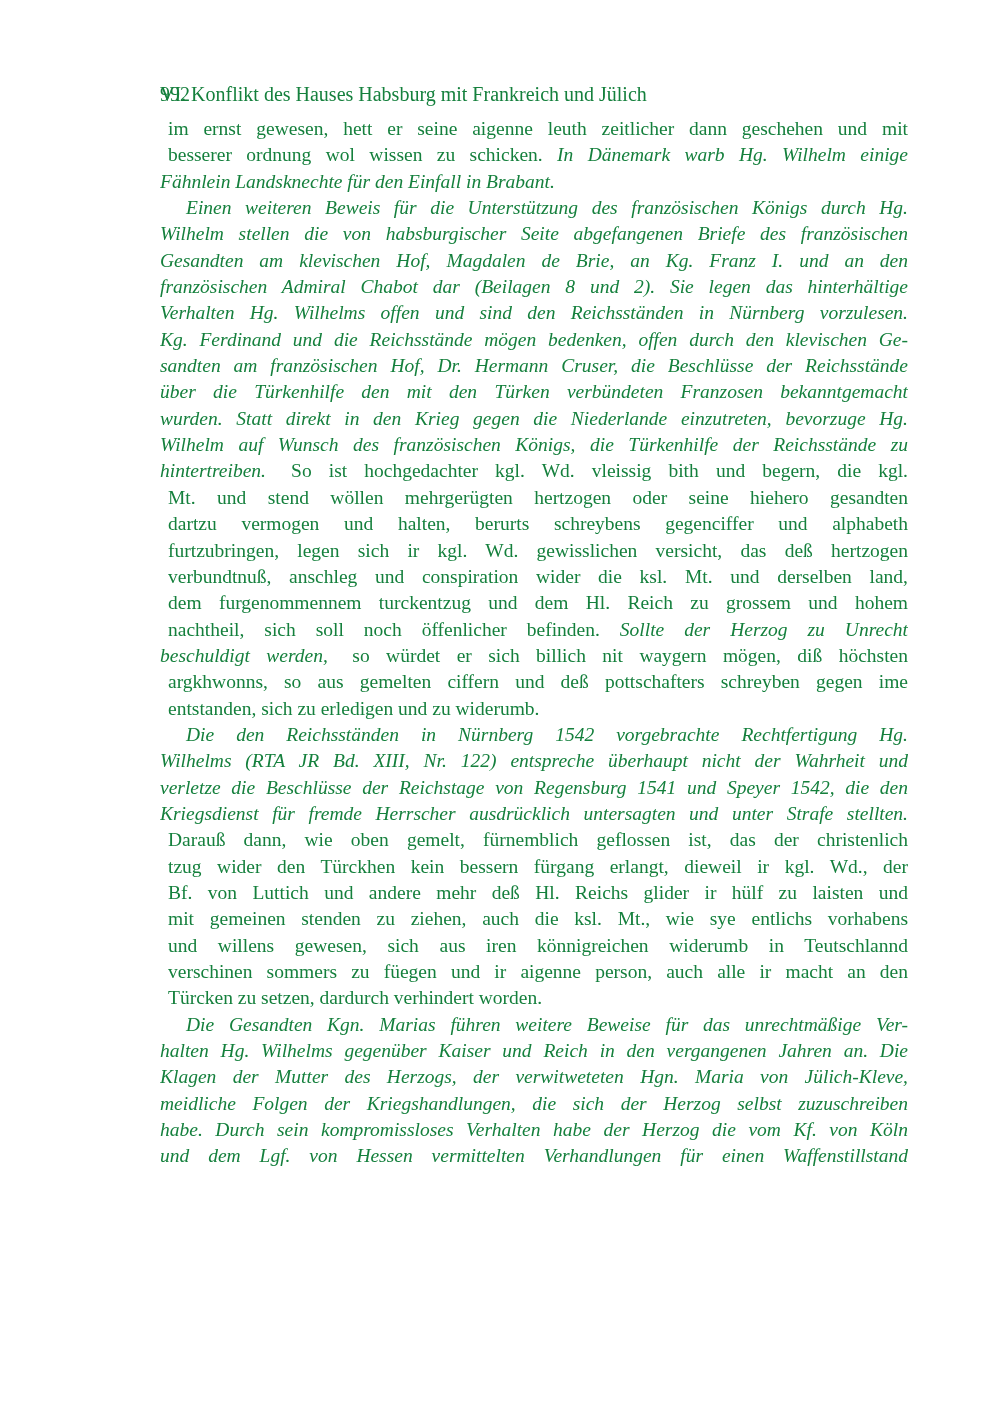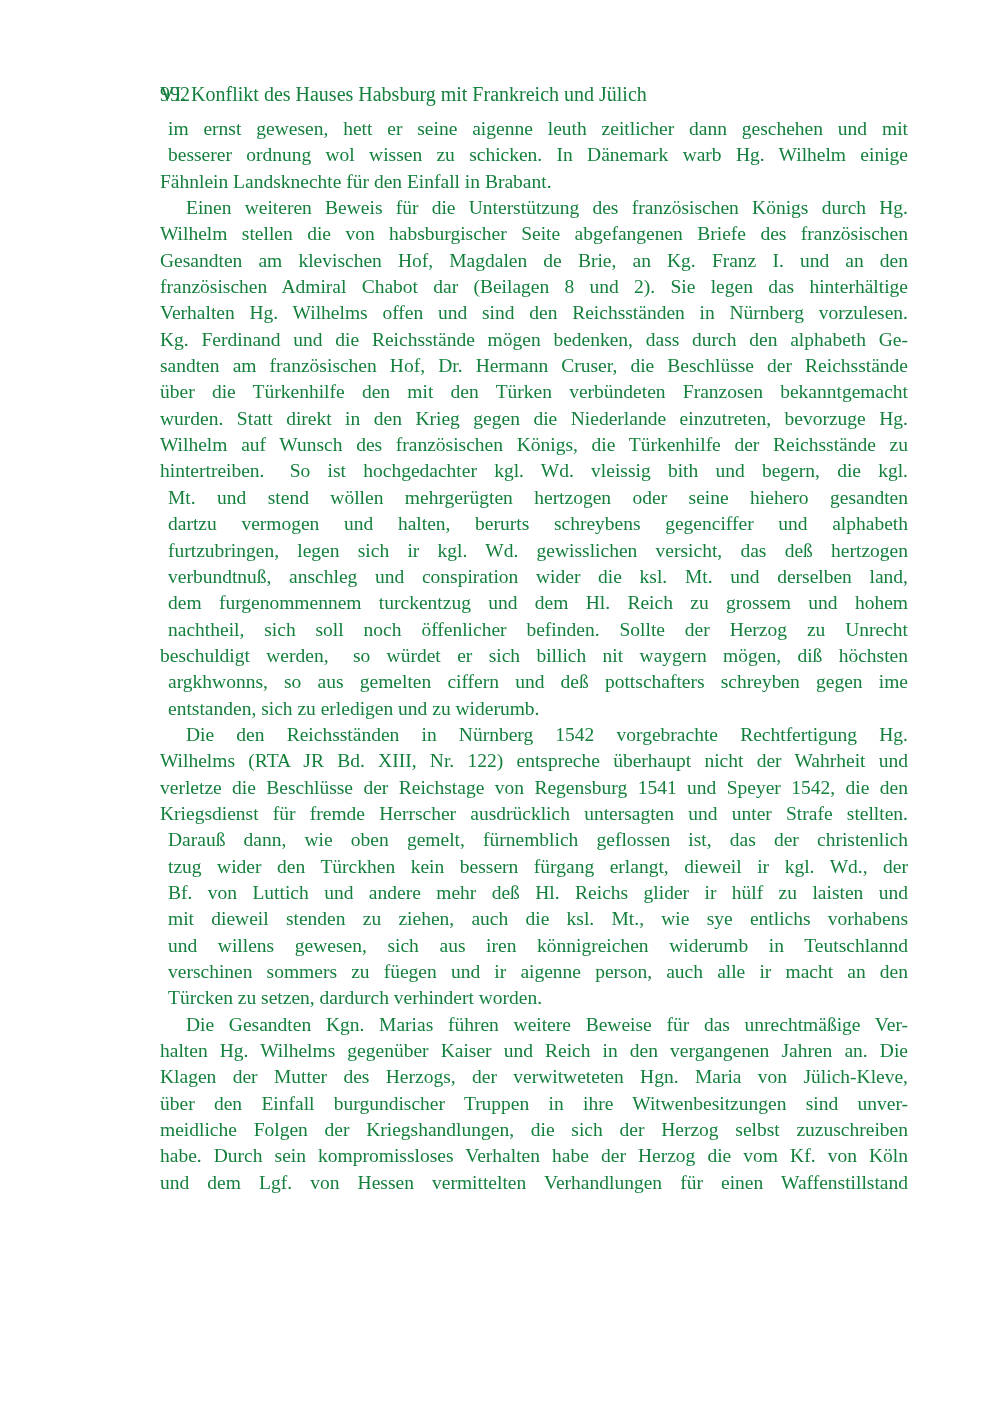--- a/index.html
+++ b/index.html
@@ -49,41 +49,41 @@
     text-align-last: justify;
     text-justify: inter-word;
     white-space: normal;
   }
   .line.short {
     text-align-last: left;
   }
   .line.indent {
     text-indent: 26px;
   }
-  .it { }
+  .it { font-style: italic; }
   .ro { font-style: normal; margin-left: 8px; }
 </style>
 </head>
 <body>
 
 <div class="page">
   <div class="runhead">
     <span class="pagenum">992</span>
     <span class="runtitle">VI. Konflikt des Hauses Habsburg mit Frankreich und Jülich</span>
   </div>
   <main class="textblock" id="text-block">
       <div class="line"><span class="ro">im ernst gewesen, hett er seine aigenne leuth zeitlicher dann geschehen und mit</span></div>
       <div class="line"><span class="ro">besserer ordnung wol wissen zu schicken. </span><span class="it">In Dänemark warb Hg. Wilhelm einige</span></div>
       <div class="line short"><span class="it">Fähnlein Landsknechte für den Einfall in Brabant.</span></div>
       <div class="line indent"><span class="it">Einen weiteren Beweis für die Unterstützung des französischen Königs durch Hg.</span></div>
       <div class="line"><span class="it">Wilhelm stellen die von habsburgischer Seite abgefangenen Briefe des französischen</span></div>
       <div class="line"><span class="it">Gesandten am klevischen Hof, Magdalen de Brie, an Kg. Franz I. und an den</span></div>
       <div class="line"><span class="it">französischen Admiral Chabot dar (Beilagen 8 und 2). Sie legen das hinterhältige</span></div>
       <div class="line"><span class="it">Verhalten Hg. Wilhelms offen und sind den Reichsständen in Nürnberg vorzulesen.</span></div>
-      <div class="line"><span class="it">Kg. Ferdinand und die Reichsstände mögen bedenken, dass durch den alphabeth Ge-</span></div>
+      <div class="line"><span class="it">Kg. Ferdinand und die Reichsstände mögen bedenken, offen durch den klevischen Ge-</span></div>
       <div class="line"><span class="it">sandten am französischen Hof, Dr. Hermann Cruser, die Beschlüsse der Reichsstände</span></div>
       <div class="line"><span class="it">über die Türkenhilfe den mit den Türken verbündeten Franzosen bekanntgemacht</span></div>
       <div class="line"><span class="it">wurden. Statt direkt in den Krieg gegen die Niederlande einzutreten, bevorzuge Hg.</span></div>
       <div class="line"><span class="it">Wilhelm auf Wunsch des französischen Königs, die Türkenhilfe der Reichsstände zu</span></div>
       <div class="line"><span class="it">hintertreiben. </span><span class="ro">So ist hochgedachter kgl. Wd. vleissig bith und begern, die kgl.</span></div>
       <div class="line"><span class="ro">Mt. und stend wöllen mehrgerügten hertzogen oder seine hiehero gesandten</span></div>
       <div class="line"><span class="ro">dartzu vermogen und halten, berurts schreybens gegenciffer und alphabeth</span></div>
       <div class="line"><span class="ro">furtzubringen, legen sich ir kgl. Wd. gewisslichen versicht, das deß hertzogen</span></div>
       <div class="line"><span class="ro">verbundtnuß, anschleg und conspiration wider die ksl. Mt. und derselben land,</span></div>
       <div class="line"><span class="ro">dem furgenommennem turckentzug und dem Hl. Reich zu grossem und hohem</span></div>
@@ -91,25 +91,24 @@
       <div class="line"><span class="it">beschuldigt werden, </span><span class="ro">so würdet er sich billich nit waygern mögen, diß höchsten</span></div>
       <div class="line"><span class="ro">argkhwonns, so aus gemelten ciffern und deß pottschafters schreyben gegen ime</span></div>
       <div class="line short"><span class="ro">entstanden, sich zu erledigen und zu widerumb.</span></div>
       <div class="line indent"><span class="it">Die den Reichsständen in Nürnberg 1542 vorgebrachte Rechtfertigung Hg.</span></div>
       <div class="line"><span class="it">Wilhelms (RTA JR Bd. XIII, Nr. 122) entspreche überhaupt nicht der Wahrheit und</span></div>
       <div class="line"><span class="it">verletze die Beschlüsse der Reichstage von Regensburg 1541 und Speyer 1542, die den</span></div>
       <div class="line"><span class="it">Kriegsdienst für fremde Herrscher ausdrücklich untersagten und unter Strafe stellten.</span></div>
       <div class="line"><span class="ro">Darauß dann, wie oben gemelt, fürnemblich geflossen ist, das der christenlich</span></div>
       <div class="line"><span class="ro">tzug wider den Türckhen kein bessern fürgang erlangt, dieweil ir kgl. Wd., der</span></div>
       <div class="line"><span class="ro">Bf. von Luttich und andere mehr deß Hl. Reichs glider ir hülf zu laisten und</span></div>
-      <div class="line"><span class="ro">mit dieweil stenden zu ziehen, auch die ksl. Mt., wie sye entlichs vorhabens</span></div>
+      <div class="line"><span class="ro">mit gemeinen stenden zu ziehen, auch die ksl. Mt., wie sye entlichs vorhabens</span></div>
       <div class="line"><span class="ro">und willens gewesen, sich aus iren könnigreichen widerumb in Teutschlannd</span></div>
       <div class="line"><span class="ro">verschinen sommers zu füegen und ir aigenne person, auch alle ir macht an den</span></div>
       <div class="line short"><span class="ro">Türcken zu setzen, dardurch verhindert worden.</span></div>
       <div class="line indent"><span class="it">Die Gesandten Kgn. Marias führen weitere Beweise für das unrechtmäßige Ver-</span></div>
       <div class="line"><span class="it">halten Hg. Wilhelms gegenüber Kaiser und Reich in den vergangenen Jahren an. Die</span></div>
       <div class="line"><span class="it">Klagen der Mutter des Herzogs, der verwitweteten Hgn. Maria von Jülich-Kleve,</span></div>
-      <div class="line"><span class="it">über den Einfall burgundischer Truppen in ihre Witwenbesitzungen sind unver-</span></div>
       <div class="line"><span class="it">meidliche Folgen der Kriegshandlungen, die sich der Herzog selbst zuzuschreiben</span></div>
       <div class="line"><span class="it">habe. Durch sein kompromissloses Verhalten habe der Herzog die vom Kf. von Köln</span></div>
       <div class="line"><span class="it">und dem Lgf. von Hessen vermittelten Verhandlungen für einen Waffenstillstand</span></div>
     </main>
 </div>
 
 </body></html>

